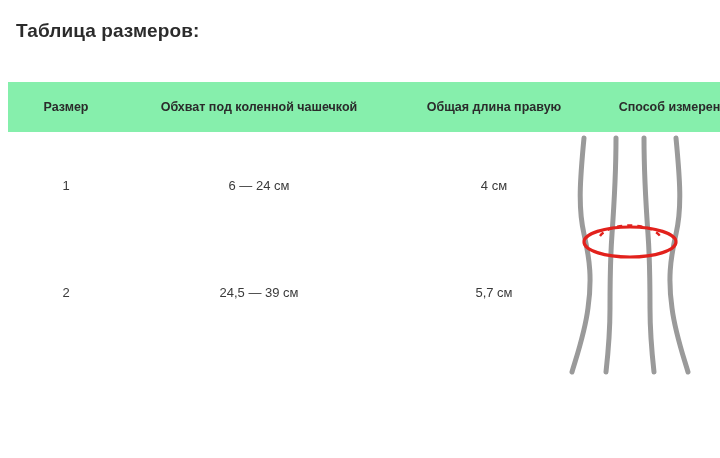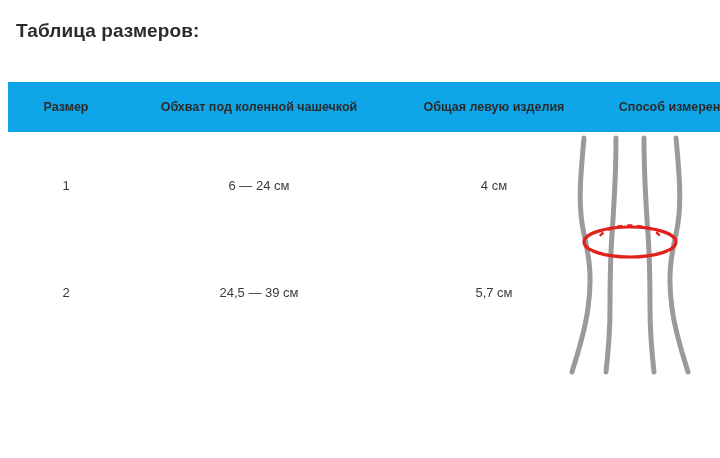--- a/index.html
+++ b/index.html
@@ -32,21 +32,21 @@
   }
   .size-table {
     position: absolute;
     left: 8px;
     top: 82px;
     width: 704px;
     border-collapse: collapse;
     table-layout: fixed;
   }
   .size-table thead th {
-    background: #0ea5e9;
+    background: #86efac;
     color: #2b2b2b;
     font-size: 12.5px;
     font-weight: bold;
     padding: 14px 6px 14px 6px;
     text-align: center;
     border: none;
     height: 22px;
     vertical-align: middle;
   }
   .size-table tbody td {
@@ -90,21 +90,21 @@
 
 <div class="page">
 
   <div class="page-title">Таблица размеров:</div>
 
   <table class="size-table">
     <thead>
       <tr>
         <th class="col-size">Размер</th>
         <th class="col-circ">Обхват под коленной чашечкой</th>
-        <th class="col-len">Общая левую изделия</th>
+        <th class="col-len">Общая длина правую</th>
         <th class="col-meth">Способ измерения</th>
       </tr>
     </thead>
     <tbody>
       <tr>
         <td>1</td>
         <td>6 — 24 см</td>
         <td>4 см</td>
         <td class="method-cell" rowspan="2"></td>
       </tr>

